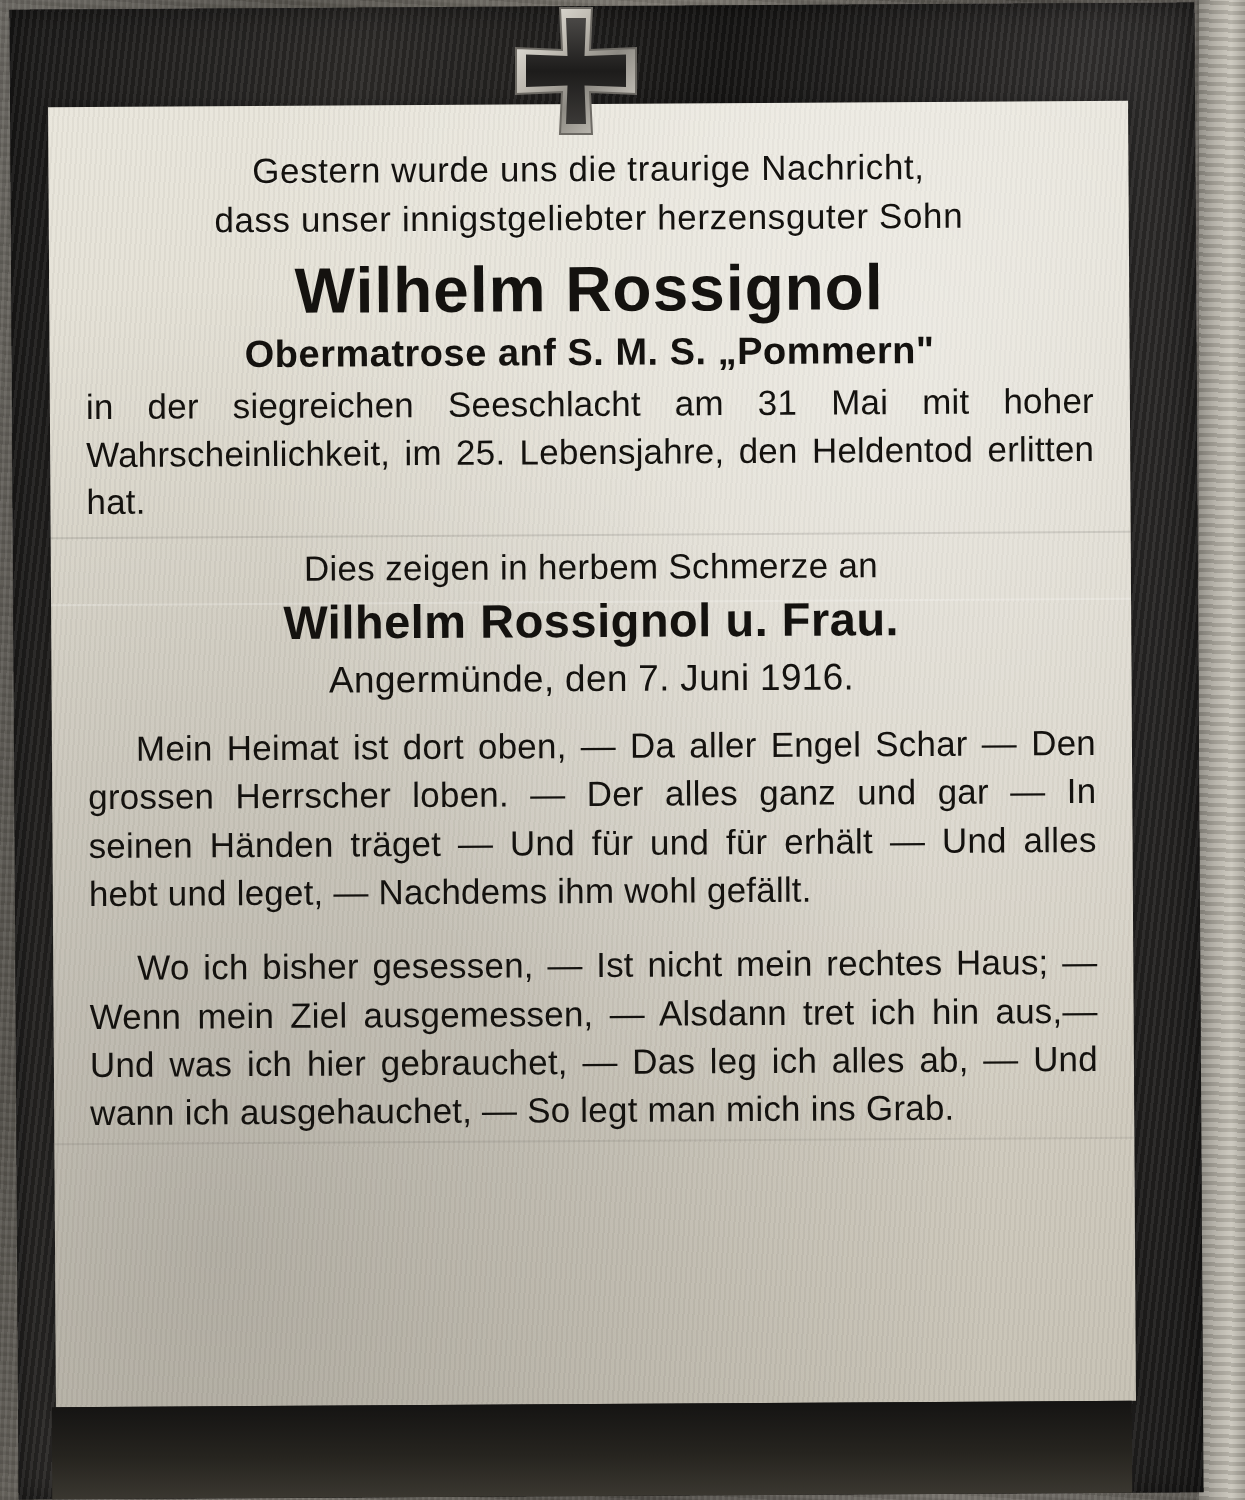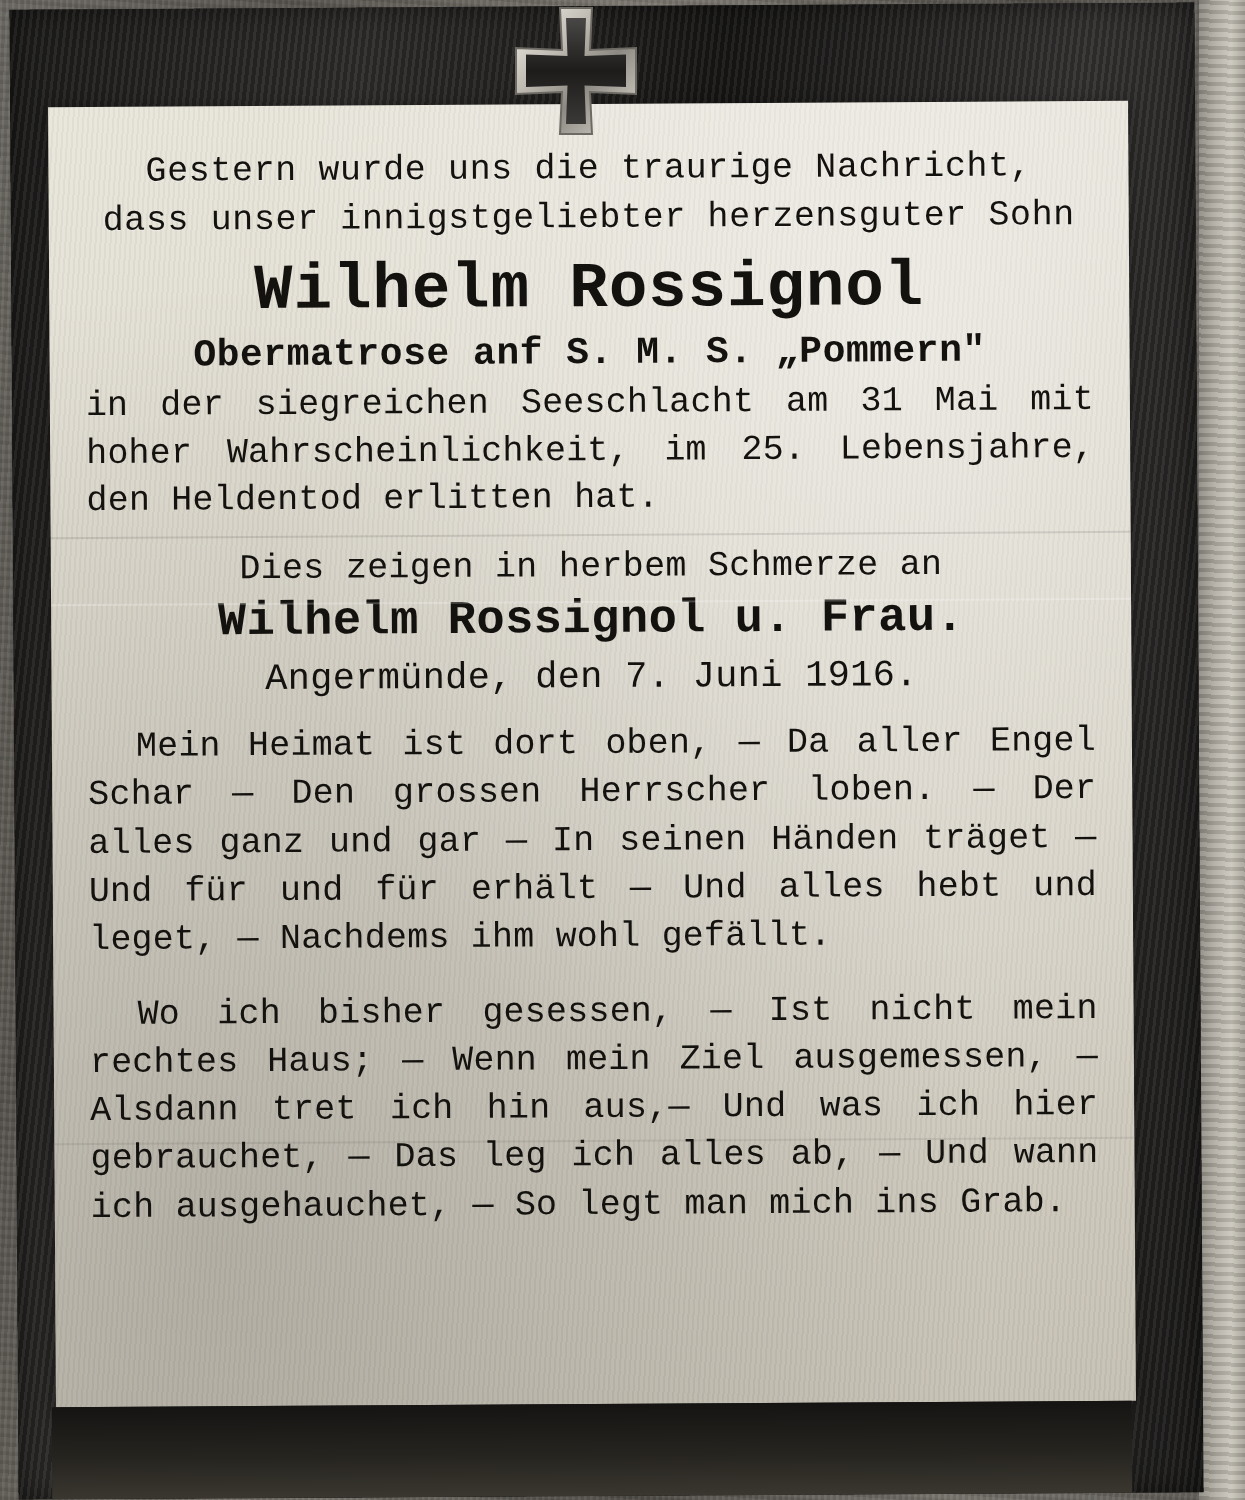--- a/index.html
+++ b/index.html
@@ -6,21 +6,21 @@
     margin: 0;
     padding: 0;
     background: #6f6c66;
   }
   #page {
     position: relative;
     width: 1245px;
     height: 1500px;
     overflow: hidden;
     background: #55534e;
-    font-family: Liberation Mono, monospace;
+    font-family: Liberation Sans, sans-serif;
   }
 
   
   .photo-bg {
     position: absolute;
     inset: 0;
     background:
       linear-gradient(105deg, #6a6761 0%, #56534d 18%, #7b776f 40%, #4f4c47 62%, #74706a 82%, #5a5751 100%);
   }
   .photo-bg::after {

